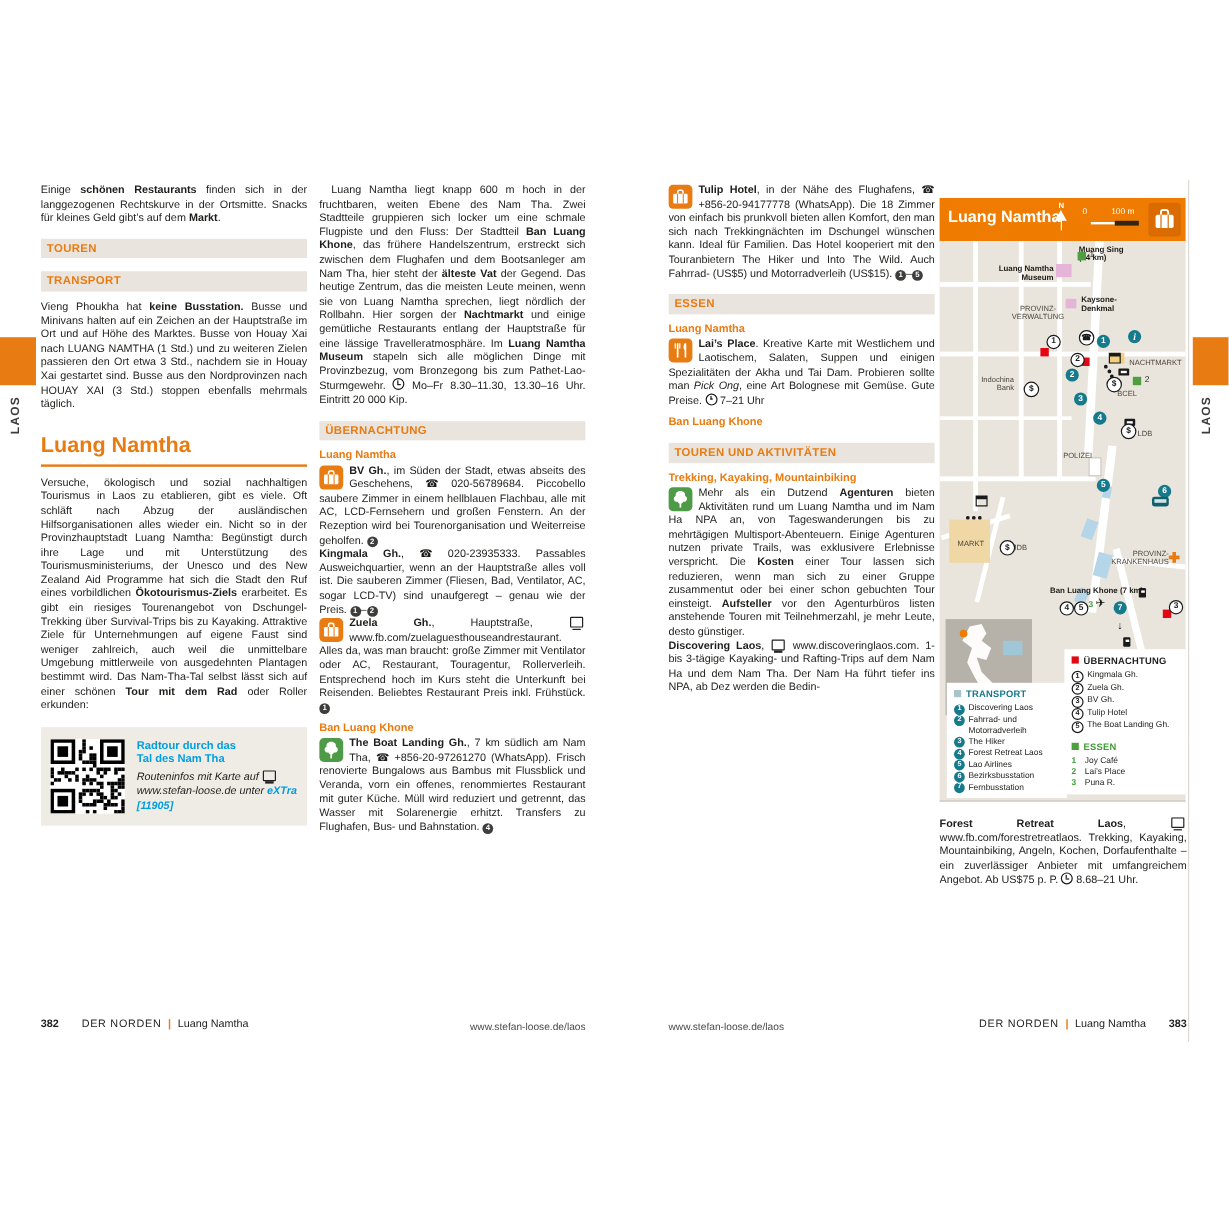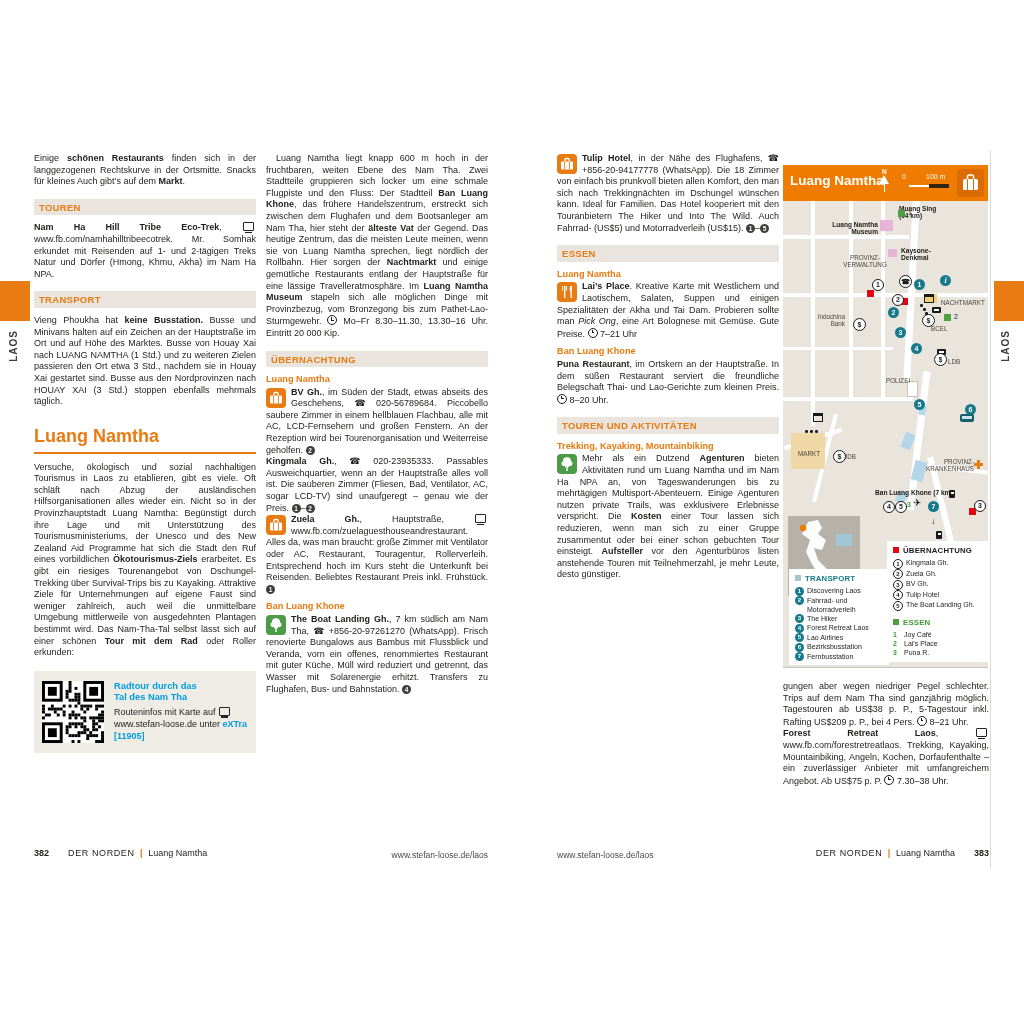--- a/index.html
+++ b/index.html
@@ -32,21 +32,21 @@
   .ic-clock::after{content:"";position:absolute;left:3px;top:3.2px;width:2.5px;height:1px;background:#1a1a1a;}
   .entry{margin:0;}
   .eicon{float:left;width:20px;height:20px;border-radius:4px;margin:1px 5px 1px 0;}
   .eicon.suitcase,.eicon.cutlery{background:#e87b11;}
   .eicon.tree{background:#4e9b47;}
   .eicon svg{display:block;width:20px;height:20px;}
   
   .qrbox{background:#efece5;margin-top:12px;padding:10px 8px;display:flex;gap:10px;text-align:left;}
   .qrimg{width:62px;height:62px;flex:0 0 62px;background:#fff;}
   .qrtitle{color:#009ee0;font-weight:bold;font-size:9.3px;line-height:11.5px;}
-  .qrbody{font-size:9px;line-height:12px;margin-top:2px;}
+  .qrbody{font-size:9px;line-height:12px;margin-top:2px;font-style:italic;}
   
   .footer{position:absolute;font-size:9px;color:#1d1d1b;white-space:nowrap;}
   .footer .num{font-weight:bold;}
   .footer .sep{color:#e87b11;font-weight:bold;padding:0 3px;}
   .footer .reg{letter-spacing:.6px;}
   .urlfoot{position:absolute;font-size:8.5px;color:#4a4a4a;white-space:nowrap;}
   
   #map{position:absolute;left:783px;top:165px;width:205px;height:503px;}
   #map-title{position:absolute;left:0;top:0;right:0;height:36px;background:#ef7c00;}
   #map-title .mt{position:absolute;left:7px;top:8px;color:#fff;font-weight:bold;font-size:13.5px;}
@@ -113,23 +113,22 @@
 
 <div id="page">
 
   <div class="tabsq" style="left:0;top:281px;"></div>
   <div class="tablabel" style="left:8px;top:330px;">LAOS</div>
   <div class="pageedge" style="left:990px;top:150px;height:718px;"></div>
   <div class="tabsq" style="left:994px;top:281px;"></div>
   <div class="tablabel" style="left:1000px;top:330px;">LAOS</div>
 
   <div id="col1" class="col" style="left:34px;top:153px;height:700px;">
-      <div class="para"><span class="s-n">Einige </span><span class="s-b">schönen Restaurants</span><span class="s-n"> finden sich in der langgezogenen Rechtskurve in der Ortsmitte. Snacks für kleines Auch gibt’s auf dem </span><span class="s-b">Markt</span><span class="s-n">.</span></div>
+      <div class="para"><span class="s-n">Einige </span><span class="s-b">schönen Restaurants</span><span class="s-n"> finden sich in der langgezogenen Rechtskurve in der Ortsmitte. Snacks für kleines Geld gibt’s auf dem </span><span class="s-b">Markt</span><span class="s-n">.</span></div>
       <div class="sectionband">TOUREN</div>
-      <div class="para"><span class="s-b">Nam Ha Hill Tribe Eco-Trek</span><span class="s-n">, </span><span class="ic ic-web"></span><span class="s-n"> www.fb.com/namhahilltribeecotrek. Mr. Somhak erkundet mit Reisenden auf 1- und 2-tägigen Treks Natur und Dörfer (Hmong, Khmu, Akha) im Nam Ha NPA.</span></div>
       <div class="sectionband">TRANSPORT</div>
       <div class="para"><span class="s-n">Vieng Phoukha hat </span><span class="s-b">keine Busstation.</span><span class="s-n"> Busse und Minivans halten auf ein Zeichen an der Hauptstraße im Ort und auf Höhe des Marktes. Busse von Houay Xai nach LUANG NAMTHA (1 Std.) und zu weiteren Zielen passieren den Ort etwa 3 Std., nachdem sie in Houay Xai gestartet sind. Busse aus den Nordprovinzen nach HOUAY XAI (3 Std.) stoppen ebenfalls mehrmals täglich.</span></div>
       <div class="bigheading">Luang Namtha</div>
       <div class="para"><span class="s-n">Versuche, ökologisch und sozial nachhaltigen Tourismus in Laos zu etablieren, gibt es viele. Oft schläft nach Abzug der ausländischen Hilfsorganisationen alles wieder ein. Nicht so in der Provinzhauptstadt Luang Namtha: Begünstigt durch ihre Lage und mit Unterstützung des Tourismusministeriums, der Unesco und des New Zealand Aid Programme hat sich die Stadt den Ruf eines vorbildlichen </span><span class="s-b">Ökotourismus-Ziels</span><span class="s-n"> erarbeitet. Es gibt ein riesiges Tourenangebot von Dschungel-Trekking über Survival-Trips bis zu Kayaking. Attraktive Ziele für Unternehmungen auf eigene Faust sind weniger zahlreich, auch weil die unmittelbare Umgebung mittlerweile von ausgedehnten Plantagen bestimmt wird. Das Nam-Tha-Tal selbst lässt sich auf einer schönen </span><span class="s-b">Tour mit dem Rad</span><span class="s-n"> oder Roller erkunden:</span></div>
       <div class="qrbox">
         <div class="qrimg">
           <svg viewBox="0 0 21 21" style="display:block;width:62px;height:62px;background:#fff">
             <rect x="0" y="0" width="7" height="7" fill="#000"></rect>
             <rect x="1" y="1" width="5" height="5" fill="#fff"></rect>
             <rect x="2" y="2" width="3" height="3" fill="#000"></rect>
@@ -301,33 +300,32 @@
       <div class="subhead">Luang Namtha</div>
       <div class="entry"><span class="eicon cutlery">
           <svg viewBox="0 0 20 20">
             <rect x="7" y="4" width="1.4" height="12" fill="#fff"></rect>
             <rect x="5.2" y="4" width="1" height="4.5" fill="#fff"></rect>
             <rect x="9" y="4" width="1" height="4.5" fill="#fff"></rect>
             <path d="M13.5 4c-1 1.5-1.2 4-.3 5.5l.3.5V16h1.4V4z" fill="#fff"></path>
           </svg>
         </span><span class="s-b">Lai’s Place</span><span class="s-n">. Kreative Karte mit Westlichem und Laotischem, Salaten, Suppen und einigen Spezialitäten der Akha und Tai Dam. Probieren sollte man </span><span class="s-i">Pick Ong</span><span class="s-n">, eine Art Bolognese mit Gemüse. Gute Preise. </span><span class="ic ic-clock"></span><span class="s-n"> 7–21 Uhr</span></div>
       <div class="subhead">Ban Luang Khone</div>
-      <div class="para"><span class="s-b">Puna Restaurant</span><span class="s-n">, im Ortskern an der Hauptstraße. In dem süßen Restaurant serviert die freundliche Belegschaft Thai- und Lao-Gerichte zum kleinen Preis. </span><span class="ic ic-clock"></span><span class="s-n"> 8–20 Uhr.</span></div>
       <div class="sectionband">TOUREN UND AKTIVITÄTEN</div>
       <div class="subhead">Trekking, Kayaking, Mountainbiking</div>
       <div class="entry"><span class="eicon tree">
           <svg viewBox="0 0 20 20">
             <path d="M10 3.2c-2.9 0-4.4 2.1-3.9 4.1-1.5.6-2 2-1.4 3.3.5 1.2 1.8 1.8 3 1.5.4 1 1.2 1.6 2.3 1.6s1.9-.6 2.3-1.6c1.2.3 2.5-.3 3-1.5.6-1.3.1-2.7-1.4-3.3.5-2-1-4.1-3.9-4.1z" fill="#fff"></path>
             <rect x="9.3" y="12.4" width="1.4" height="4.6" fill="#fff"></rect>
           </svg>
         </span><span class="s-n">Mehr als ein Dutzend </span><span class="s-b">Agenturen</span><span class="s-n"> bieten Aktivitäten rund um Luang Namtha und im Nam Ha NPA an, von Tageswanderungen bis zu mehrtägigen Multisport-Abenteuern. Einige Agenturen nutzen private Trails, was exklusivere Erlebnisse verspricht. Die </span><span class="s-b">Kosten</span><span class="s-n"> einer Tour lassen sich reduzieren, wenn man sich zu einer Gruppe zusammentut oder bei einer schon gebuchten Tour einsteigt. </span><span class="s-b">Aufsteller</span><span class="s-n"> vor den Agenturbüros listen anstehende Touren mit Teilnehmerzahl, je mehr Leute, desto günstiger.</span></div>
+      <div class="para"><span class="s-b">Discovering Laos</span><span class="s-n">, </span><span class="ic ic-web"></span><span class="s-n"> www.discoveringlaos.com. 1- bis 3-tägige Kayaking- und Rafting-Trips auf dem Nam Ha und dem Nam Tha. Der Nam Ha führt tiefer ins NPA, ab Dez werden die Bedin-</span></div>
     </div>
   <div id="col4" class="col" style="left:783px;top:681px;width:206px;height:165px;">
-      <div class="para"><span class="s-n">gungen aber wegen niedriger Pegel schlechter. Trips auf dem Nam Tha sind ganzjährig möglich. Tagestouren ab US$38 p. P., 5-Tagestour inkl. Rafting US$209 p. P., bei 4 Pers. </span><span class="ic ic-clock"></span><span class="s-n"> 8–21 Uhr.</span></div>
-      <div class="para"><span class="s-b">Forest Retreat Laos</span><span class="s-n">, </span><span class="ic ic-web"></span><span class="s-n"> www.fb.com/forestretreatlaos. Trekking, Kayaking, Mountainbiking, Angeln, Kochen, Dorfaufenthalte – ein zuverlässiger Anbieter mit umfangreichem Angebot. Ab US$75 p. P. </span><span class="ic ic-clock"></span><span class="s-n"> 7.30–38 Uhr.</span></div>
+      <div class="para"><span class="s-b">Forest Retreat Laos</span><span class="s-n">, </span><span class="ic ic-web"></span><span class="s-n"> www.fb.com/forestretreatlaos. Trekking, Kayaking, Mountainbiking, Angeln, Kochen, Dorfaufenthalte – ein zuverlässiger Anbieter mit umfangreichem Angebot. Ab US$75 p. P. </span><span class="ic ic-clock"></span><span class="s-n"> 8.68–21 Uhr.</span></div>
     </div>
 
   <div class="footer" style="left:34px;top:848px;">
     <span class="num">382</span>
     <span style="display:inline-block;width:14px;"></span>
     <span class="reg">DER NORDEN</span>
     <span class="sep">|</span>
     <span>Luang Namtha</span>
   </div>
   <div class="urlfoot" style="left:488px;top:850px;transform:translateX(-100%);">www.stefan-loose.de/laos</div>

